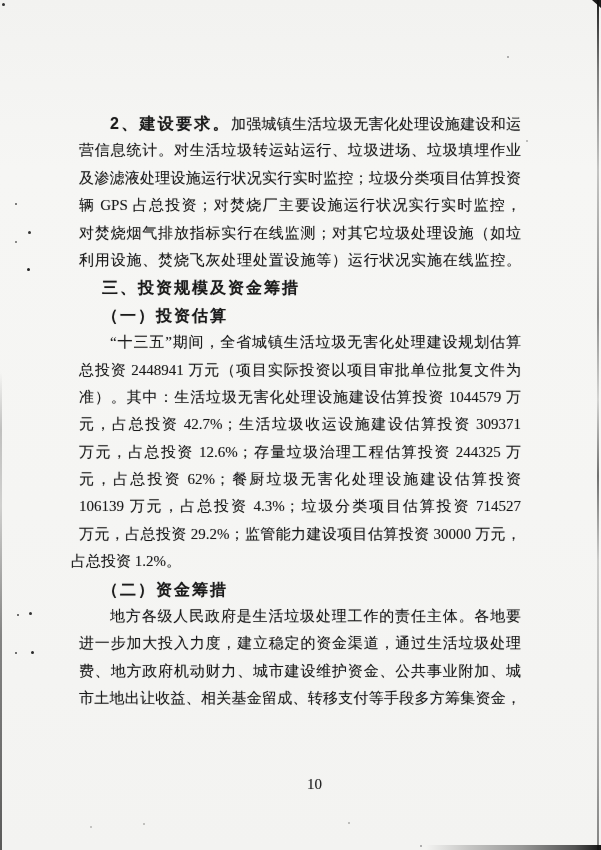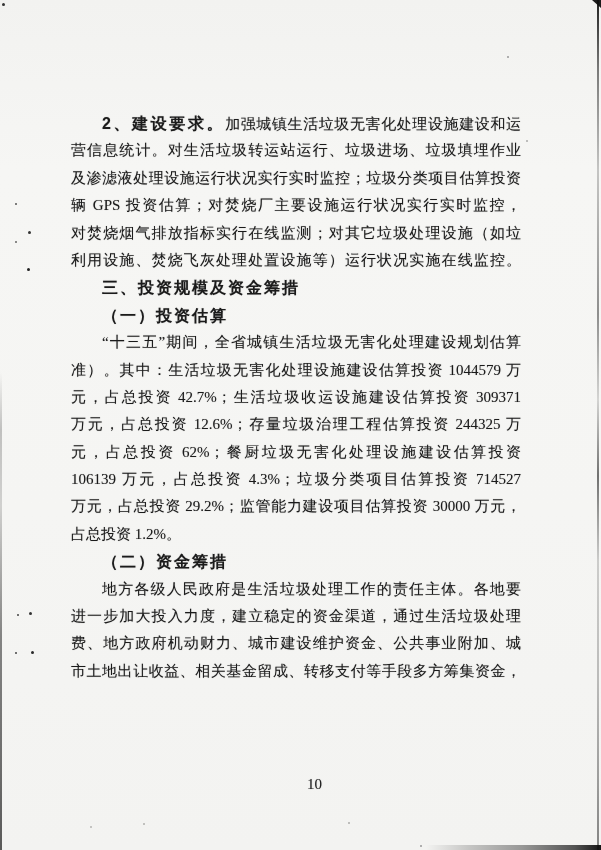--- a/index.html
+++ b/index.html
@@ -24,20 +24,21 @@
   .line {
     height: 27.4px;
     line-height: 27.4px;
     text-align: left;
     word-break: keep-all;
     overflow: visible;
   }
   .line.fill {
     text-align: justify;
     text-align-last: justify;
+    margin-left: 8px;
   }
   .line.indent { padding-left: 31px; }
   .hei {
     font-family: "Liberation Sans", "DejaVu Sans", sans-serif;
     font-weight: bold;
     font-size: 16px;
     letter-spacing: 2px;
   }
   .page-number {
     position: absolute;
@@ -103,26 +104,27 @@
 </style>
 </head>
 <body>
 
 <div class="page">
 
   <div class="text-block">
       <div class="line indent fill"><span class="hei">2、建设要求。</span>加强城镇生活垃圾无害化处理设施建设和运</div>
       <div class="line fill">营信息统计。对生活垃圾转运站运行、垃圾进场、垃圾填埋作业</div>
       <div class="line fill">及渗滤液处理设施运行状况实行实时监控；垃圾分类项目估算投资</div>
-      <div class="line fill">辆 GPS 投资估算；对焚烧厂主要设施运行状况实行实时监控，</div>
+      <div class="line fill">辆 GPS 占总投资；对焚烧厂主要设施运行状况实行实时监控，</div>
       <div class="line fill">对焚烧烟气排放指标实行在线监测；对其它垃圾处理设施（如垃</div>
       <div class="line fill">利用设施、焚烧飞灰处理处置设施等）运行状况实施在线监控。</div>
       <div class="line indent hei">三、投资规模及资金筹措</div>
       <div class="line indent hei">（一）投资估算</div>
       <div class="line indent fill">“十三五”期间，全省城镇生活垃圾无害化处理建设规划估算</div>
+      <div class="line fill">总投资 2448941 万元（项目实际投资以项目审批单位批复文件为</div>
       <div class="line fill">准）。其中：生活垃圾无害化处理设施建设估算投资 1044579 万</div>
       <div class="line fill">元，占总投资 42.7%；生活垃圾收运设施建设估算投资 309371</div>
       <div class="line fill">万元，占总投资 12.6%；存量垃圾治理工程估算投资 244325 万</div>
       <div class="line fill">元，占总投资 62%；餐厨垃圾无害化处理设施建设估算投资</div>
       <div class="line fill">106139 万元，占总投资 4.3%；垃圾分类项目估算投资 714527</div>
       <div class="line fill">万元，占总投资 29.2%；监管能力建设项目估算投资 30000 万元，</div>
       <div class="line">占总投资 1.2%。</div>
       <div class="line indent hei">（二）资金筹措</div>
       <div class="line indent fill">地方各级人民政府是生活垃圾处理工作的责任主体。各地要</div>
       <div class="line fill">进一步加大投入力度，建立稳定的资金渠道，通过生活垃圾处理</div>

